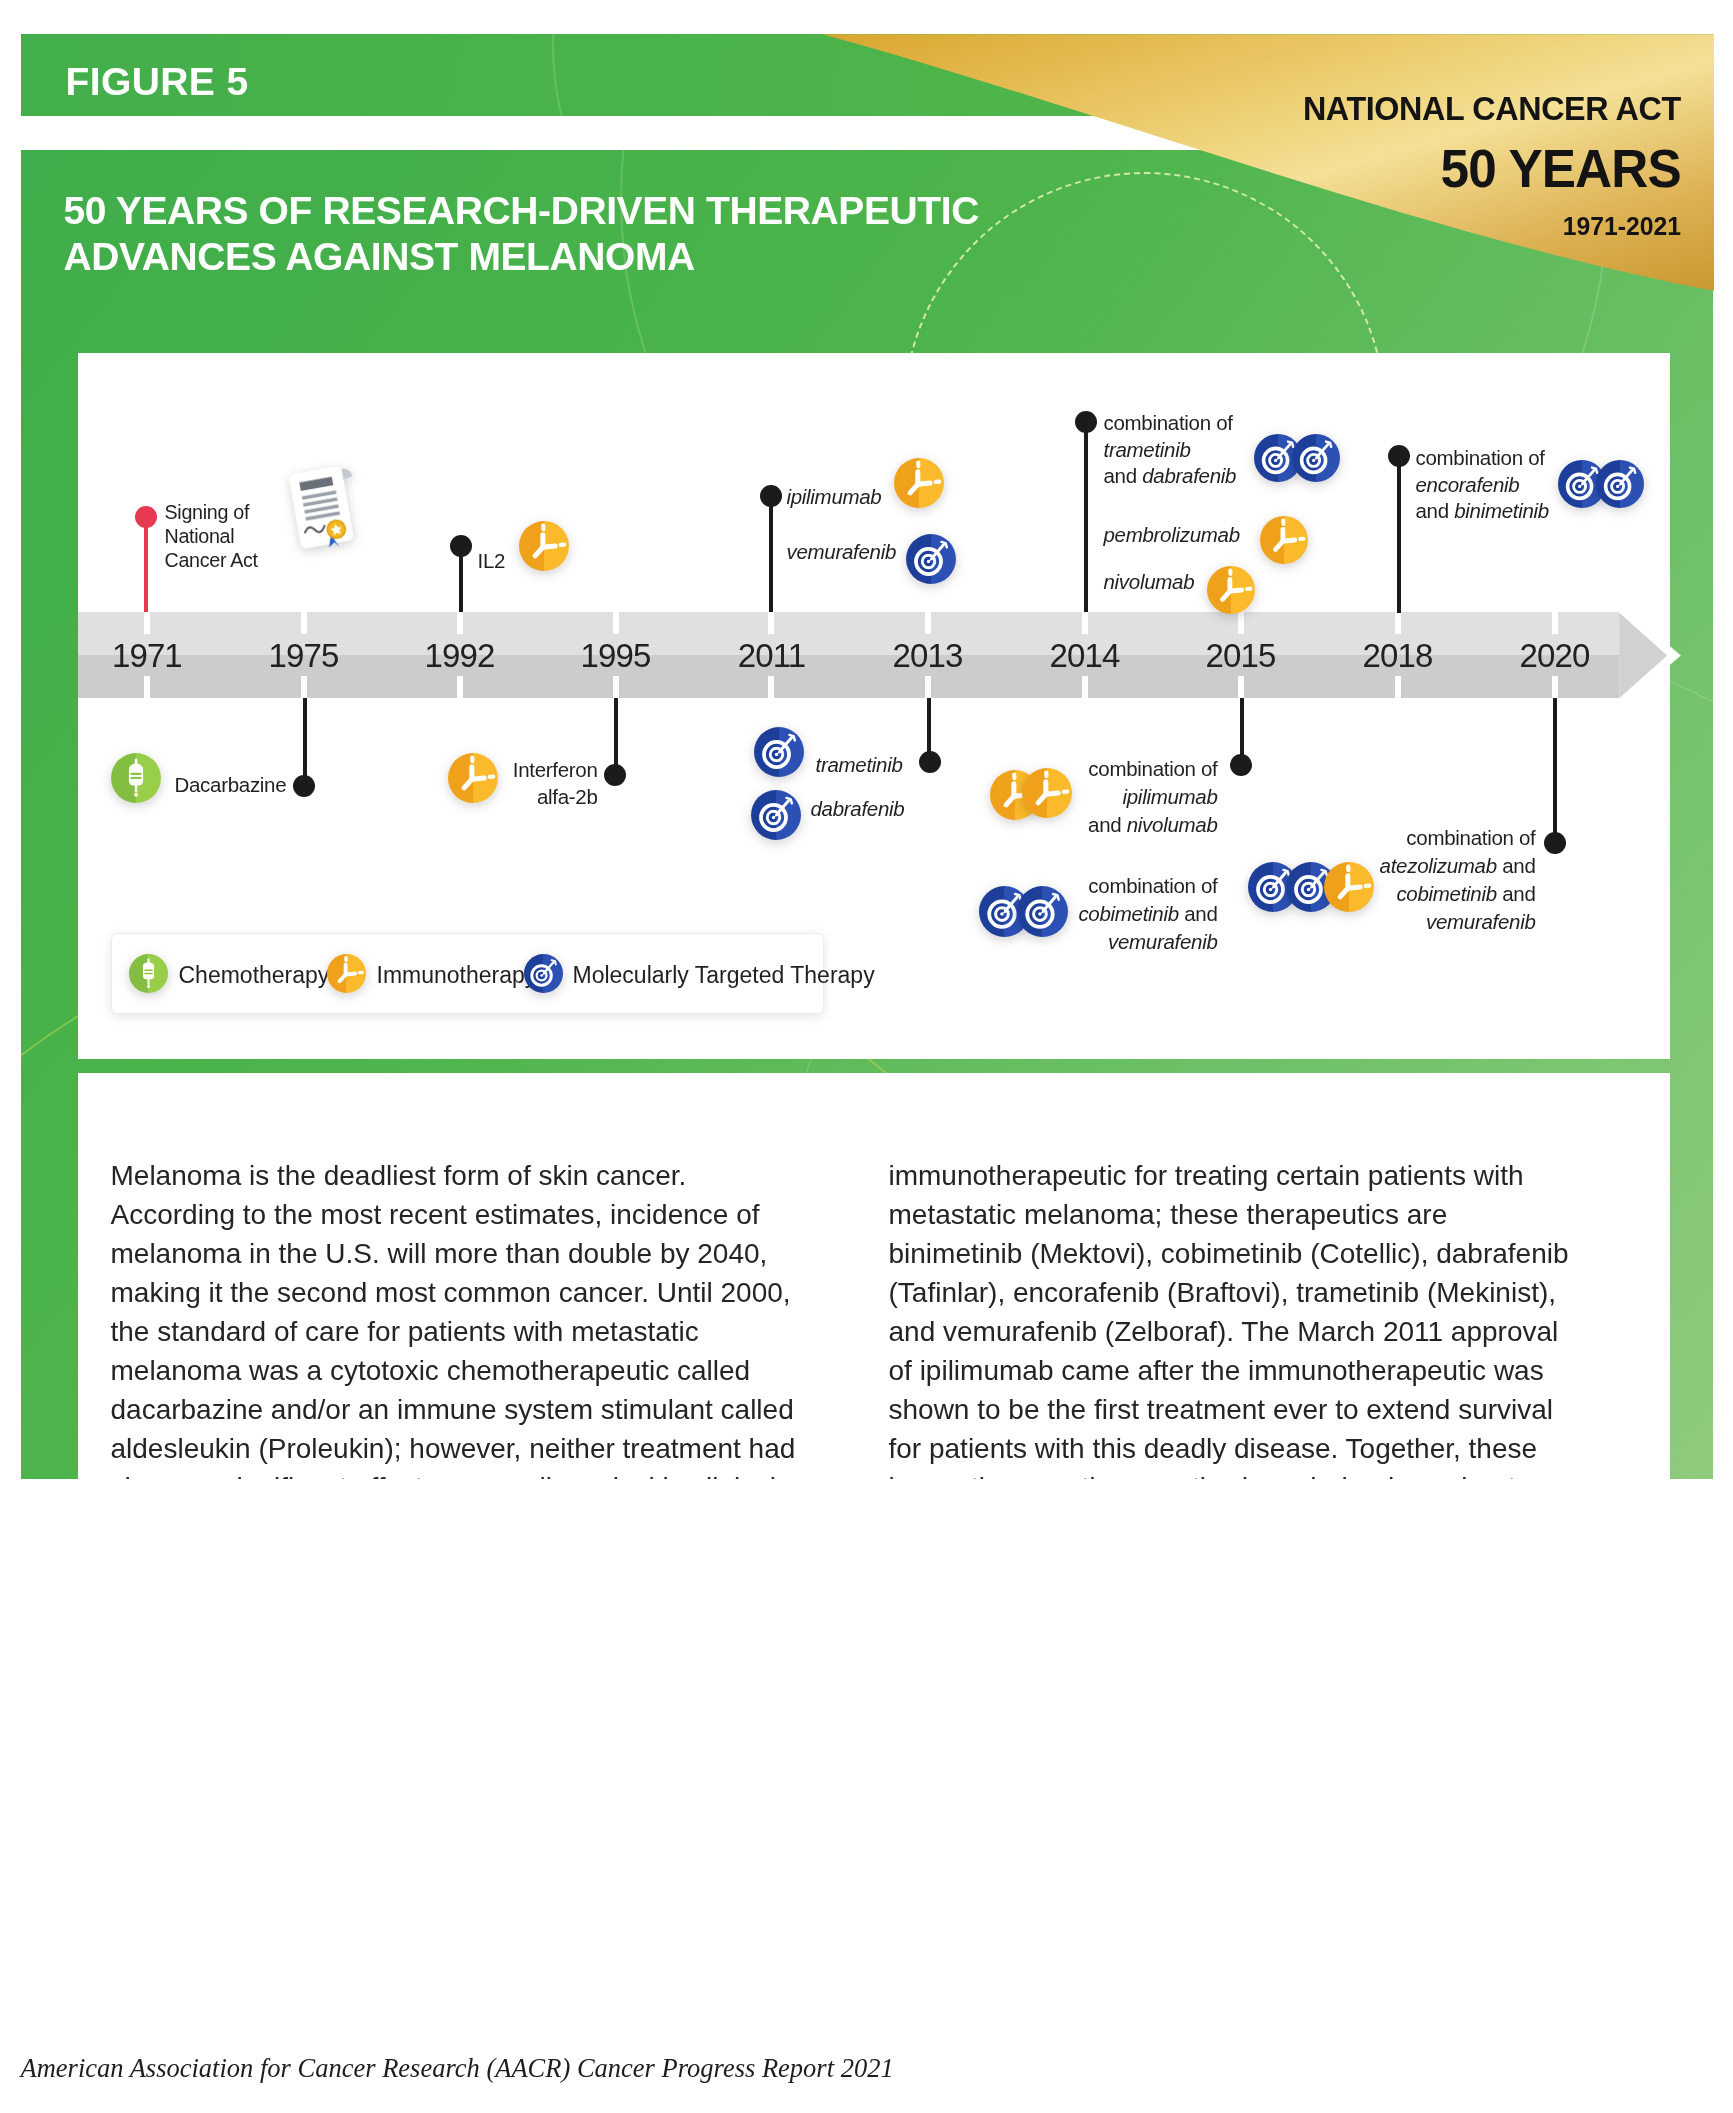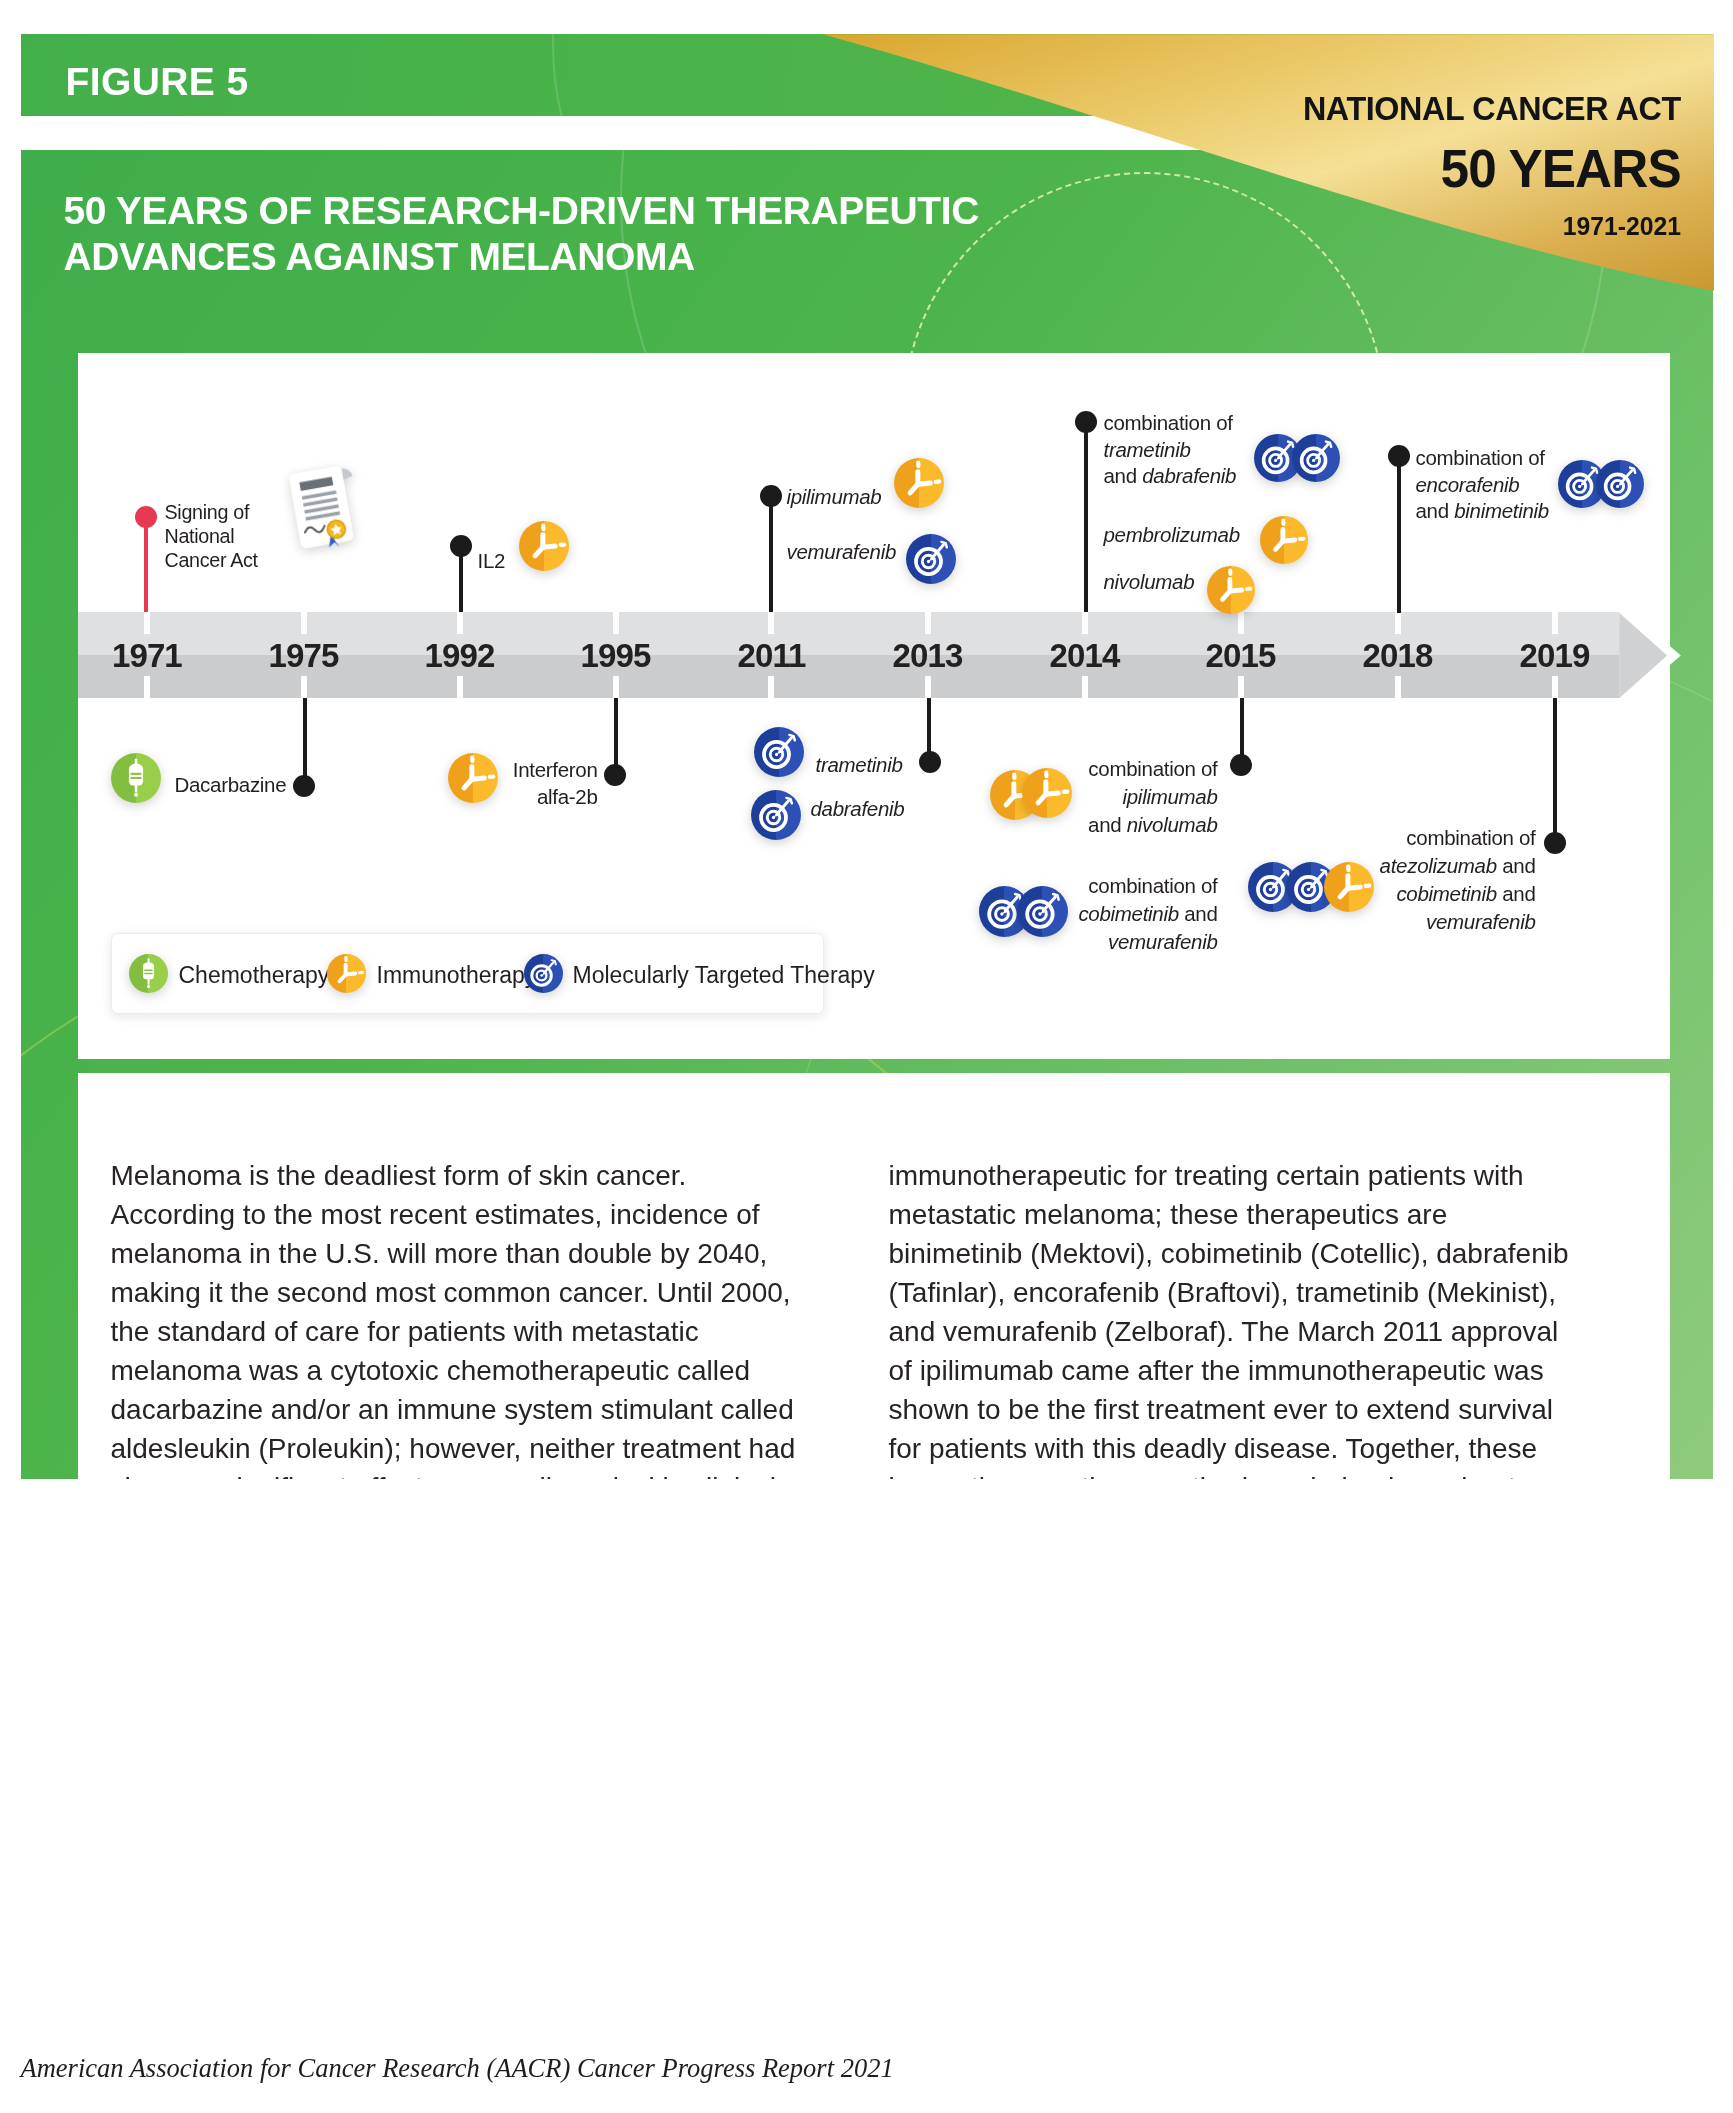--- a/index.html
+++ b/index.html
@@ -29,21 +29,21 @@
   
   .panel { position:absolute; left:57px; width:1592px; background:#fff; }
   .panel-timeline { top:203px; height:706px; }
   .panel-text { top:923px; height:928px; }
 
   
   .tl-band { position:absolute; left:0; top:259px; width:1541px; height:86px;
     background:linear-gradient(180deg,#DFE0E1 0%,#DFE0E1 50%,#CACCCD 50%,#CACCCD 100%); }
   .tl-arrow { position:absolute; left:1541px; top:246px; }
   .tick { position:absolute; width:6px; height:22px; background:#fff; }
-  .yr { position:absolute; width:120px; top:284px; text-align:center; font-weight:700; font-size:33px; letter-spacing:-0.9px; color:#232021; }
+  .yr { position:absolute; width:120px; top:284px; text-align:center; font-weight:400; font-size:33px; letter-spacing:-0.9px; color:#232021; }
   .stem { position:absolute; width:4.3px; background:#1b1b1b; }
   .stem.red { background:#E83952; }
   .dot { position:absolute; width:22px; height:22px; border-radius:50%; background:#1b1b1b; }
   .dot.red { background:#E83952; }
   .evlbl { position:absolute; font-size:20.5px; line-height:26.5px; color:#231f20; letter-spacing:-0.3px; white-space:nowrap; }
   .evlbl.rt { text-align:right; }
   .it { font-style:italic; }
   .icn { position:absolute; filter:drop-shadow(0 3.4px 5.1px rgba(0,0,0,0.18)); }
 
   
@@ -183,21 +183,21 @@
 
       <div class="yr" style="left:9.4px;">1971</div>
       <div class="yr" style="left:166px;">1975</div>
       <div class="yr" style="left:322px;">1992</div>
       <div class="yr" style="left:478px;">1995</div>
       <div class="yr" style="left:634px;">2011</div>
       <div class="yr" style="left:790px;">2013</div>
       <div class="yr" style="left:947px;">2014</div>
       <div class="yr" style="left:1103px;">2015</div>
       <div class="yr" style="left:1260px;">2018</div>
-      <div class="yr" style="left:1417px;">2019</div>
+      <div class="yr" style="left:1417px;">2020</div>
 
       <div class="stem red" style="left:66px; top:164px; height:95px;"></div>
       <div class="dot red" style="left:57px; top:153px;"></div>
       <div class="evlbl" style="left:87px; top:147px; line-height:24px; font-size:19.7px;">
         <div>Signing of</div>
         <div>National</div>
         <div>Cancer Act</div>
       </div>
       <svg class="icn" style="left:207px; top:111px; transform:rotate(-10deg);" width="79" height="87" viewBox="0 0 92 102">
           <use href="#ic-scroll"></use>

